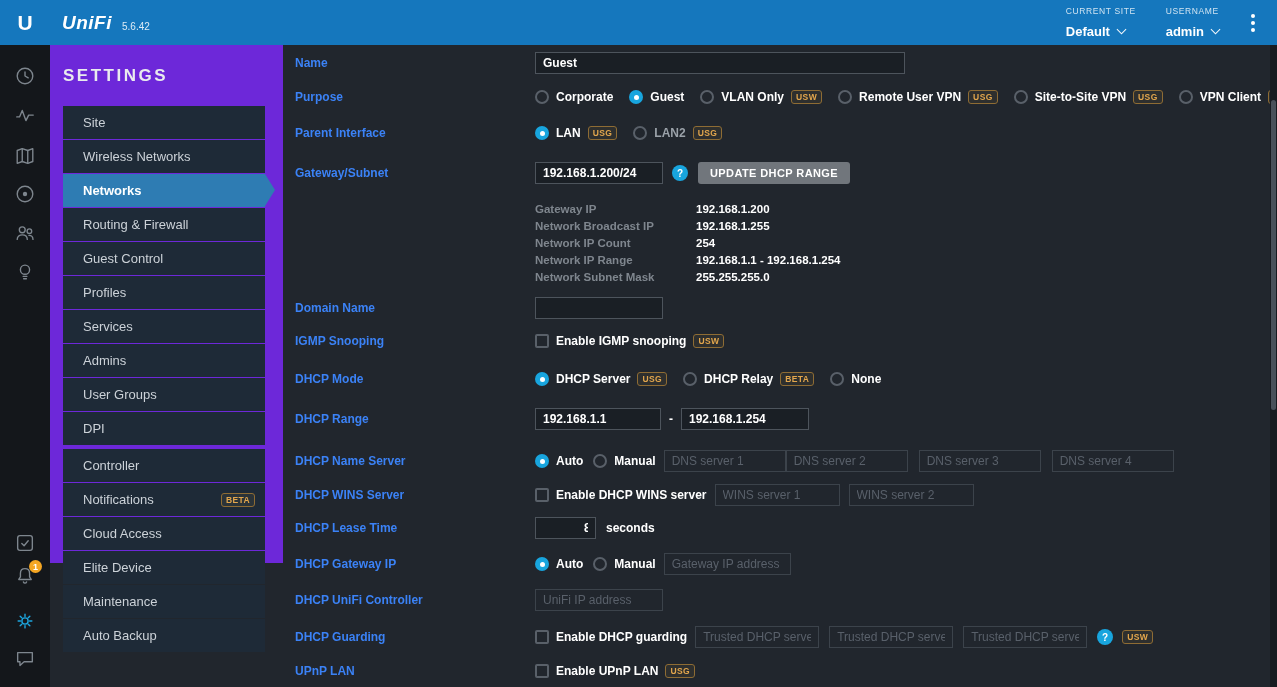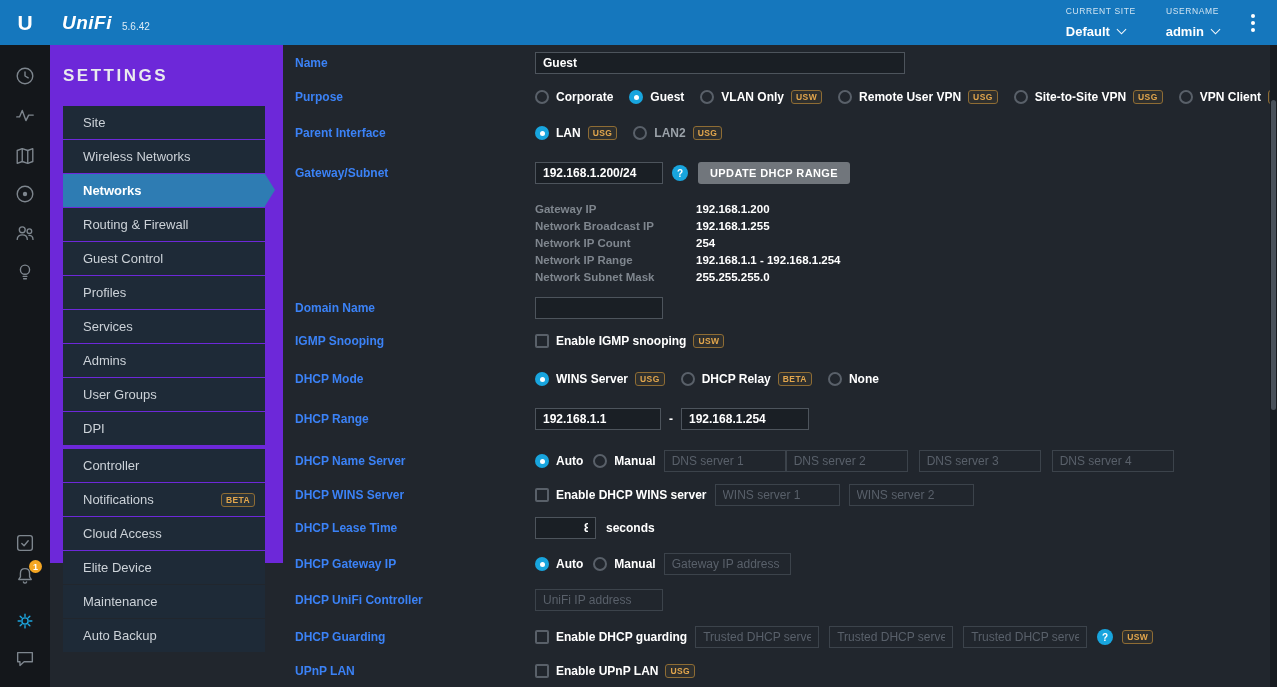--- a/index.html
+++ b/index.html
@@ -5,21 +5,21 @@
   *{margin:0;padding:0;box-sizing:border-box;}
   html,body{width:1277px;height:687px;overflow:hidden;background:#21262d;font-family:"Liberation Sans",sans-serif;}
 
   
   .topbar{position:absolute;top:0;left:0;width:1277px;height:45px;background:#1577bd;display:flex;align-items:center;z-index:10;}
   .logo{width:50px;text-align:center;color:#fff;font-size:21px;font-weight:bold;cursor:pointer;}
   .brand{font-style:italic;font-weight:bold;color:#fff;font-size:19px;margin-left:12px;letter-spacing:.5px;}
   .version{color:rgba(255,255,255,.85);font-size:10px;margin-left:10px;margin-top:7px;}
   .top-spacer{flex:1;}
   .top-block{margin-right:30px;color:#fff;cursor:pointer;}
-  .top-block .lbl{font-size:8.5px;letter-spacing:.6px;color:rgba(255,255,255,.8);margin-bottom:8px;text-align:right;}
+  .top-block .lbl{font-size:8.5px;letter-spacing:.6px;color:rgba(255,255,255,.8);margin-bottom:8px;}
   .top-block .val{font-size:13px;font-weight:bold;display:flex;align-items:center;gap:8px;}
   .chev{display:inline-block;width:7px;height:7px;border-right:1.6px solid rgba(255,255,255,.95);border-bottom:1.6px solid rgba(255,255,255,.95);transform:rotate(45deg);margin-top:-4px;}
   .kebab{display:flex;flex-direction:column;gap:3px;margin:0 22px 0 2px;cursor:pointer;}
   .kebab i{width:4px;height:4px;border-radius:50%;background:#fff;}
 
   
   .rail{position:absolute;top:45px;left:0;width:50px;height:642px;background:#14171b;}
   .ric{position:absolute;left:14px;width:22px;height:22px;cursor:pointer;}
   svg.ic{stroke:#7e868e;fill:none;stroke-width:1.5;stroke-linecap:round;stroke-linejoin:round;width:22px;height:22px;}
   .notif{position:absolute;top:-5px;right:-6px;min-width:13px;height:13px;border-radius:7px;background:#f5a623;color:#fff;font-size:9px;font-weight:bold;display:flex;align-items:center;justify-content:center;padding:0 2px;}
@@ -304,21 +304,21 @@
       <span class="checkbox"></span>
       <span class="optlabel">Enable IGMP snooping</span>
       <span class="badge">USW</span>
     </div>
   </div>
 
   <div class="frow" style="top:323px">
     <div class="flabel">DHCP Mode</div>
     <div class="opt">
       <span class="radio on"></span>
-      <span class="optlabel">WINS Server</span>
+      <span class="optlabel">DHCP Server</span>
       <span class="badge">USG</span>
     </div>
     <div class="opt">
       <span class="radio"></span>
       <span class="optlabel">DHCP Relay</span>
       <span class="badge">BETA</span>
     </div>
     <div class="opt">
       <span class="radio"></span>
       <span class="optlabel">None</span>

